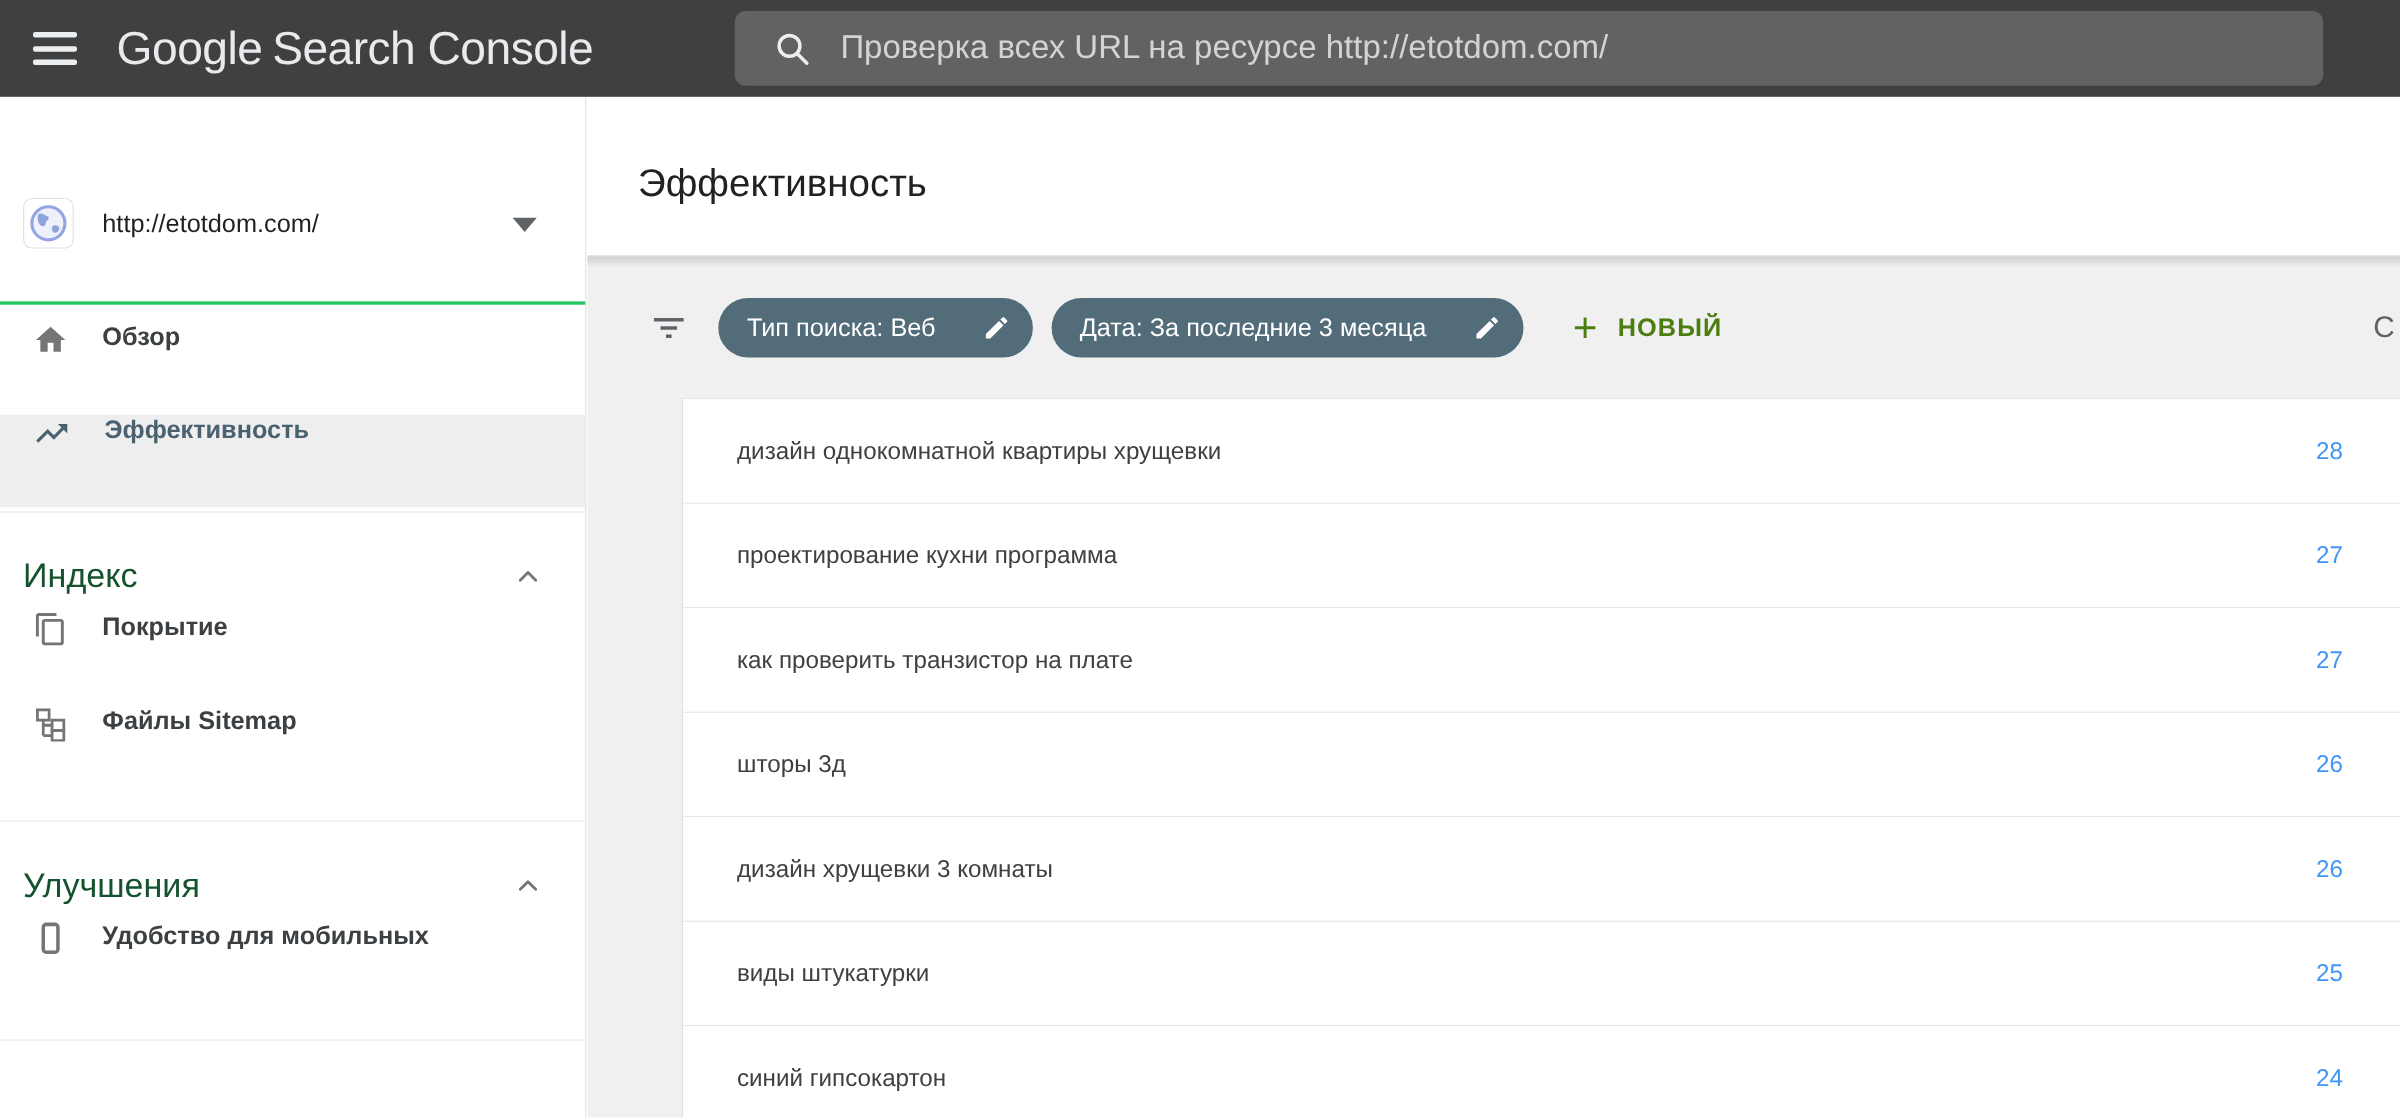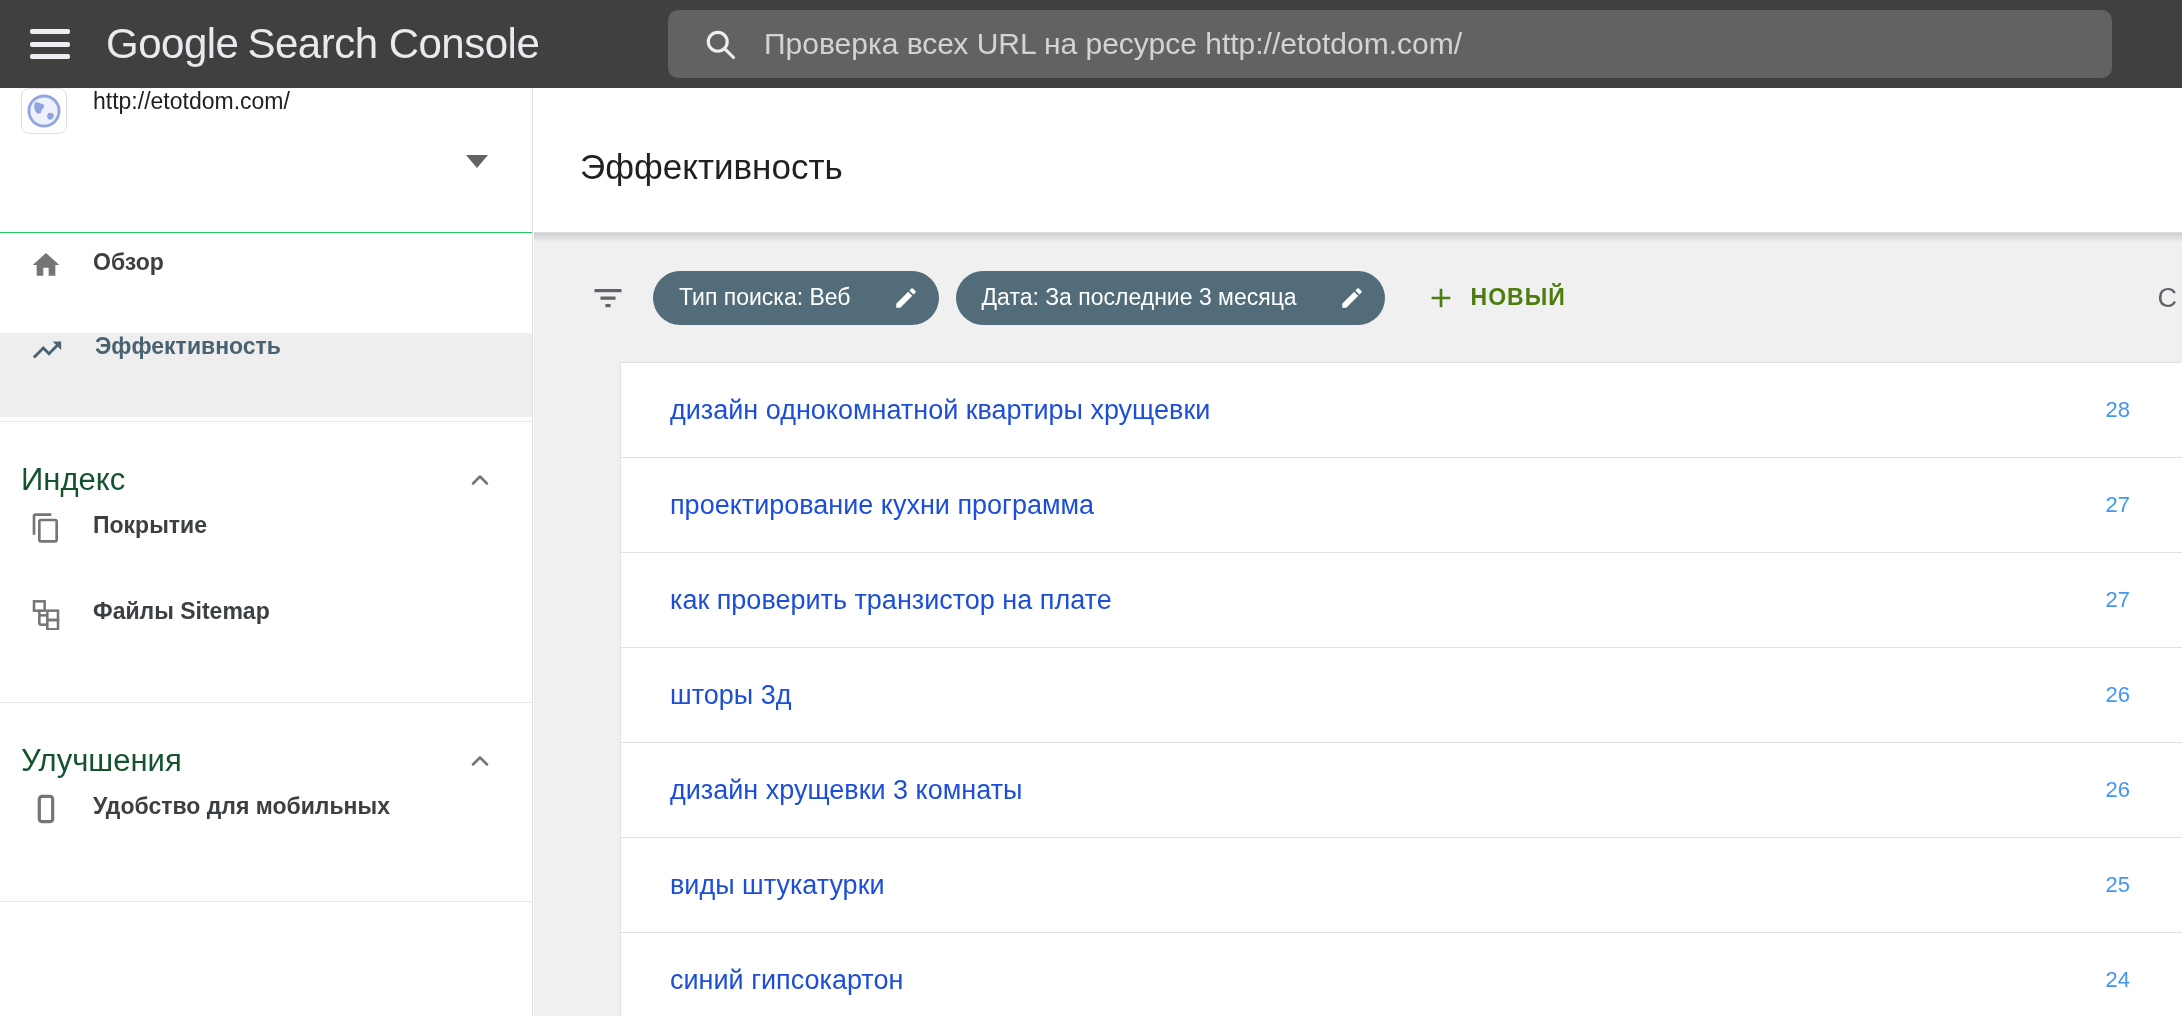--- a/index.html
+++ b/index.html
@@ -13,21 +13,21 @@
   .logo { margin-left:36px; font-size:42px; color:#e8eaed; letter-spacing:-0.5px; white-space:nowrap; }
   .logo .p1 { font-weight:400; }
   .logo .p2 { font-weight:400; margin-left:9px; }
   .topbar-search { position:absolute; left:668px; top:10px; width:1444px; height:68px; background:rgba(255,255,255,0.18); border-radius:10px; display:flex; align-items:center; }
   .topbar-search svg { margin-left:34px; flex:none; }
   .topbar-search input { flex:1; margin-left:26px; margin-right:30px; background:transparent; border:none; outline:none; font-family:inherit; font-size:30px; color:#fff; }
   .topbar-search input::placeholder { color:rgba(255,255,255,0.72); }
 
   
   .sidebar { position:absolute; left:0; top:88px; width:533px; height:928px; background:#fff; border-right:1px solid #e0e0e0; z-index:20; }
-  .property { height:145px; display:flex; align-items:flex-start; border-bottom:1px solid #22c55e; position:relative; cursor:pointer; }
+  .property { height:145px; display:flex; align-items:center; border-bottom:3px solid #22c55e; position:relative; cursor:pointer;margin-top:44px; }
   .globe-box { margin-left:21px; width:46px; height:46px; border:1px solid #e0e0e0; border-radius:8px; display:flex; align-items:center; justify-content:center; background:#fff; flex:none; }
   .prop-url { margin-left:26px; font-size:23px; color:#202124; }
   .caret-down { position:absolute; right:44px; top:50%; margin-top:-5px; width:0; height:0; border-left:11px solid transparent; border-right:11px solid transparent; border-top:13px solid #5f6368; }
   .nav { padding-top:16px; }
   .nav-item { height:84px; display:flex; align-items:flex-start; padding-left:30px; cursor:pointer; color:#757575; }
   .nav-item .nav-label { margin-left:31px; font-size:23px; font-weight:700; color:#3c4043; }
   .nav-item.active { background:#eeeeee; color:#4a626f; }
   .nav-item.active .nav-label { color:#4a626f; }
   .side-divider { border-top:1px solid #e8e8e8; margin-top:4px; }
   .section { padding-top:26px; }
@@ -46,21 +46,21 @@
   .toolbar { height:129px; display:flex; align-items:center; padding-left:56px; position:relative; }
   .filter-list-btn { color:#5f6368; cursor:pointer; display:flex; align-items:center; flex:none; }
   .chip { margin-left:27px; height:54px; border-radius:27px; background:#526c7a; color:#fff; display:flex; align-items:center; padding:0 20px 0 26px; font-size:23px; cursor:pointer; white-space:nowrap; flex:none;gap:26px; }
   .chip + .chip { margin-left:17px; }
   .chip svg { margin-left:16px; }
   .new-filter { margin-left:40px; display:flex; align-items:center; color:#4d7c0f; cursor:pointer; flex:none; }
   .new-filter .nf-label { margin-left:14px; font-size:23px; font-weight:700; letter-spacing:1px; }
   .reset-clip { position:absolute; right:5px; top:50%; transform:translateY(-50%); font-size:27px; color:#5f6368; white-space:nowrap; cursor:pointer; }
   .qtable { position:absolute; left:86px; top:129px; right:0; bottom:0; background:#fff; border-left:1px solid #e0e0e0; border-top:1px solid #e0e0e0; }
   .qrow { height:95px; border-bottom:1px solid #e0e0e0; display:flex; align-items:center; padding-left:49px; padding-right:52px; background:#fff; cursor:pointer; }
-  .qtext { font-size:27px; color:#1d4ed8; }
+  .qtext { font-size:22px; color:#404040; }
   .qclicks { margin-left:auto; font-size:22px; color:#4296f5; }
 
   .icon { flex:none; }
 </style>
 </head>
 <body>
 
 <div class="topbar">
   <div class="hamburger">
     <span></span>

